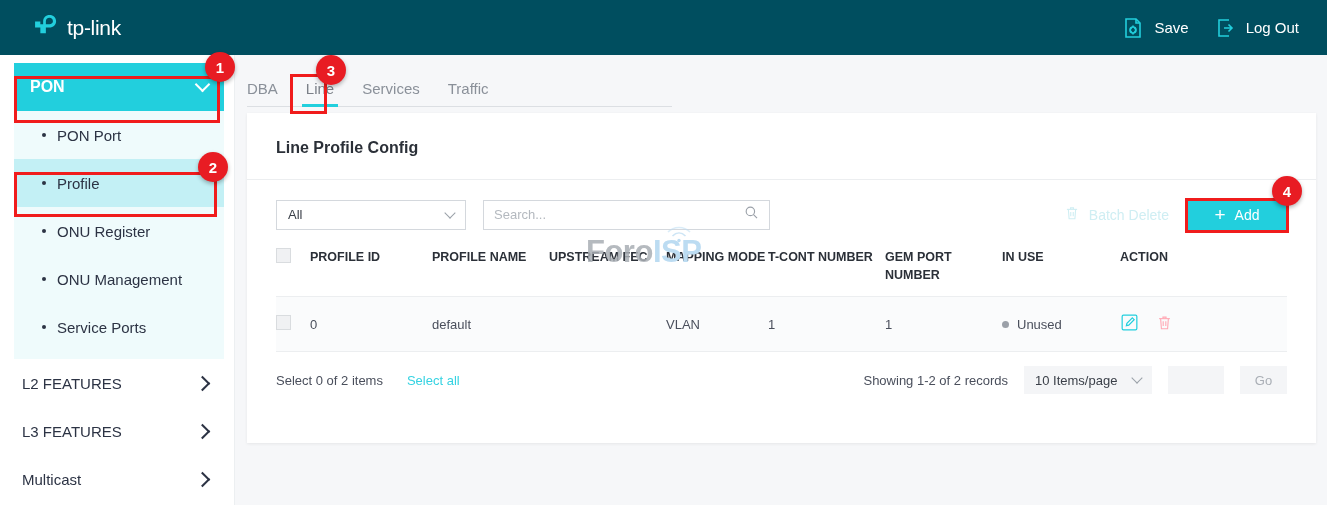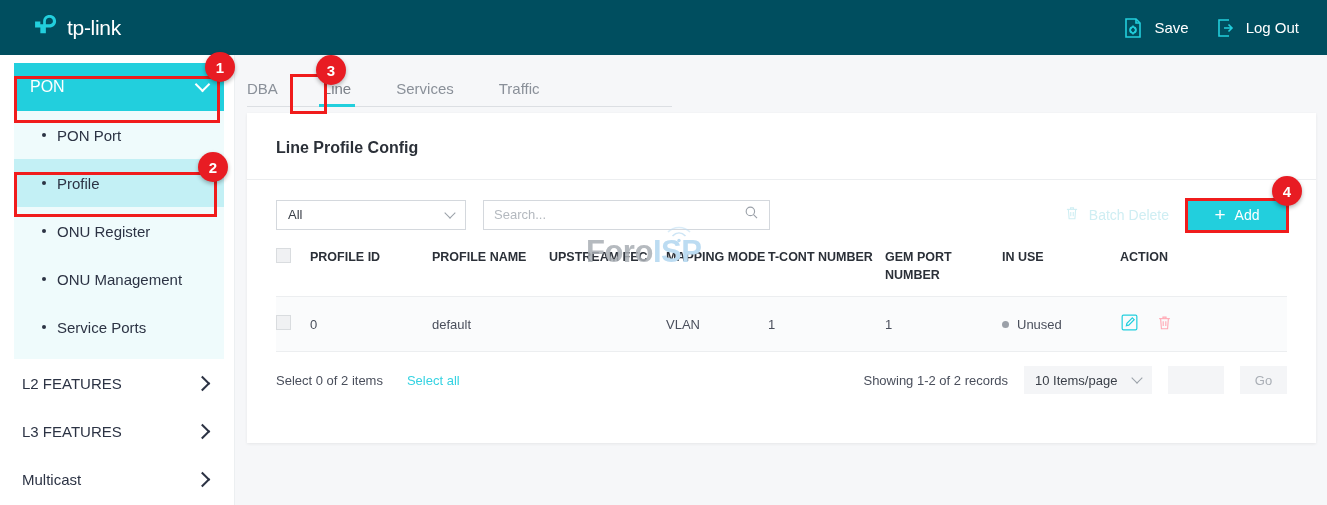--- a/index.html
+++ b/index.html
@@ -67,20 +67,21 @@
     background: #22cfdd;
     display: flex;
     align-items: center;
     justify-content: space-between;
     padding: 0 16px;
     cursor: pointer;
   }
   .side-group-head .sg-label {
     color: #ffffff;
     font-size: 16px;
+    font-weight: bold;
   }
   .side-sub {
     background: #effbfc;
     padding: 0 0 8px 0;
     margin: 0 10px 0 14px;
   }
   .side-sub-item {
     height: 48px;
     display: flex;
     align-items: center;
@@ -148,21 +149,21 @@
     box-shadow: 0 2px 4px rgba(0,0,0,0.3);
   }
 
   
   .tabs {
     position: absolute;
     top: 74px; left: 247px;
     width: 425px;
     display: flex;
     align-items: flex-end;
-    gap: 17px;
+    gap: 0px;
     border-bottom: 1px solid #dcdfe3;
     height: 33px;
   }
   .tab {
     font-size: 15px;
     color: #8a9099;
     padding: 0 14px 9px 14px;
     cursor: pointer;
     position: relative;
   }

